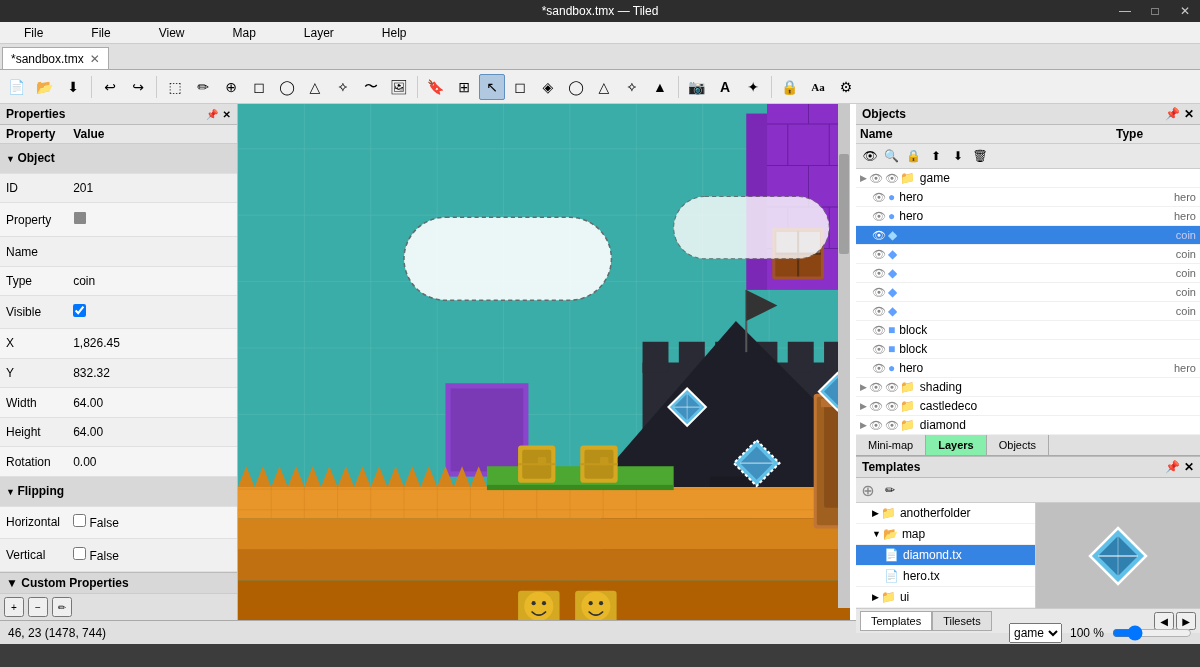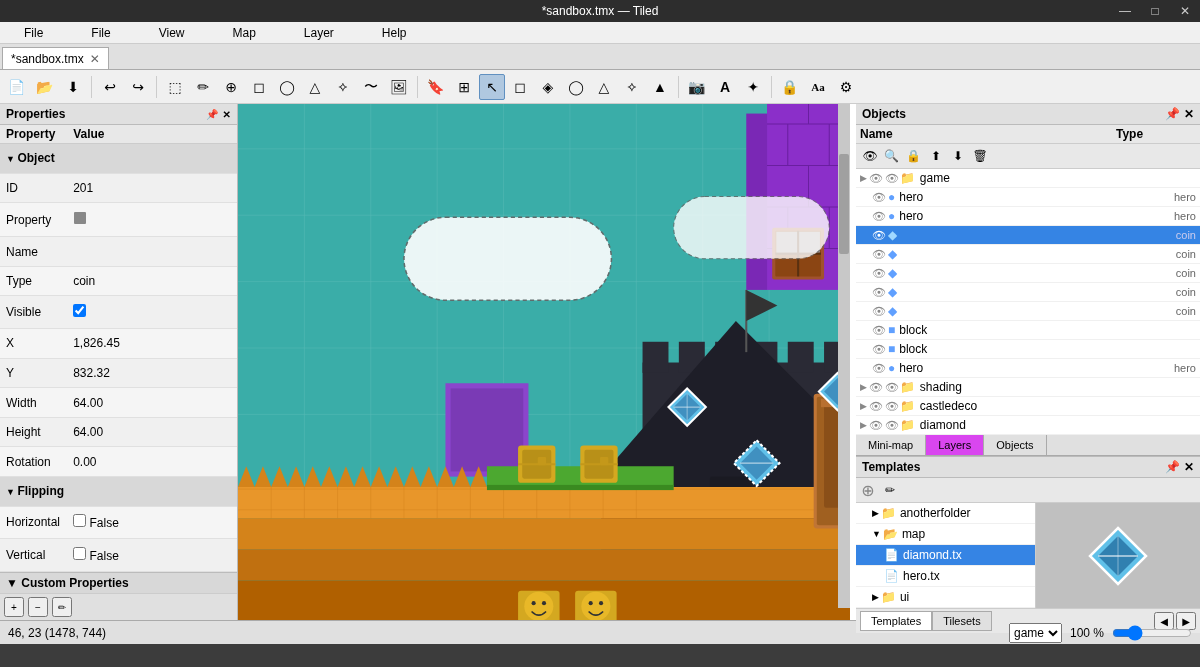--- a/index.html
+++ b/index.html
@@ -243,21 +243,21 @@
       display: flex;
       background: #e0e0e0;
       border-bottom: 1px solid #aaa;
     }
     .right-tab {
       padding: 4px 12px;
       cursor: pointer;
       border-right: 1px solid #aaa;
       font-size: 11px;
     }
-    .right-tab.active { background: #d946ef; font-weight: normal; }
+    .right-tab.active { background: #86efac; font-weight: bold; }
 
     
     #templates-panel {
       flex: 1;
       background: #f5f5f5;
       display: flex;
       flex-direction: column;
     }
     #templates-header {
       background: #e0e0e0;

